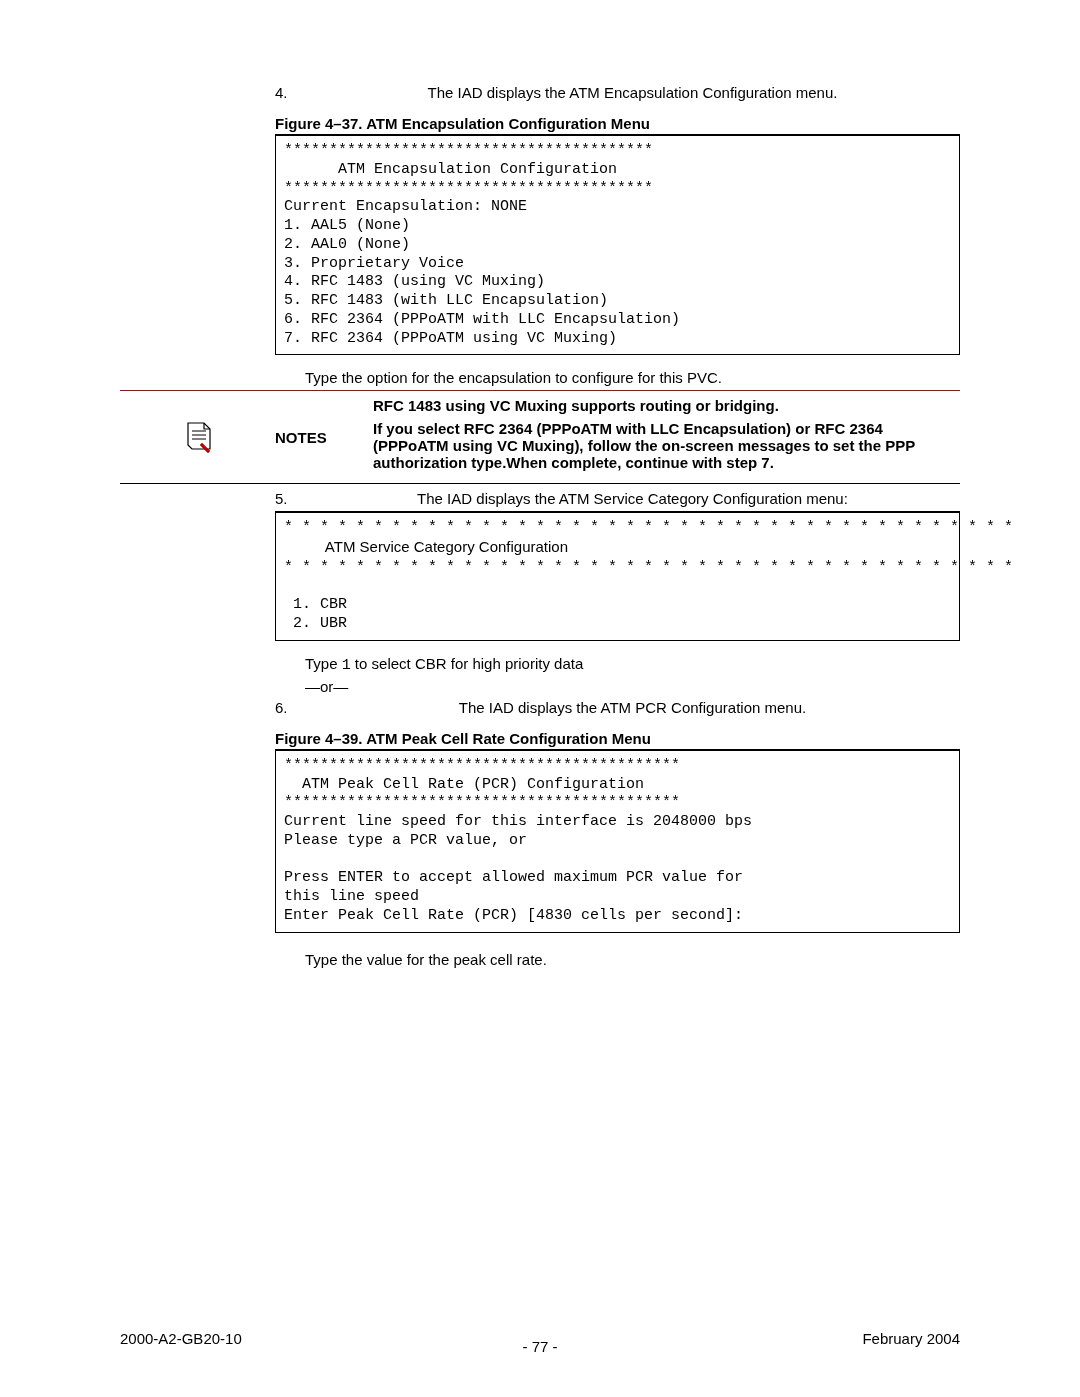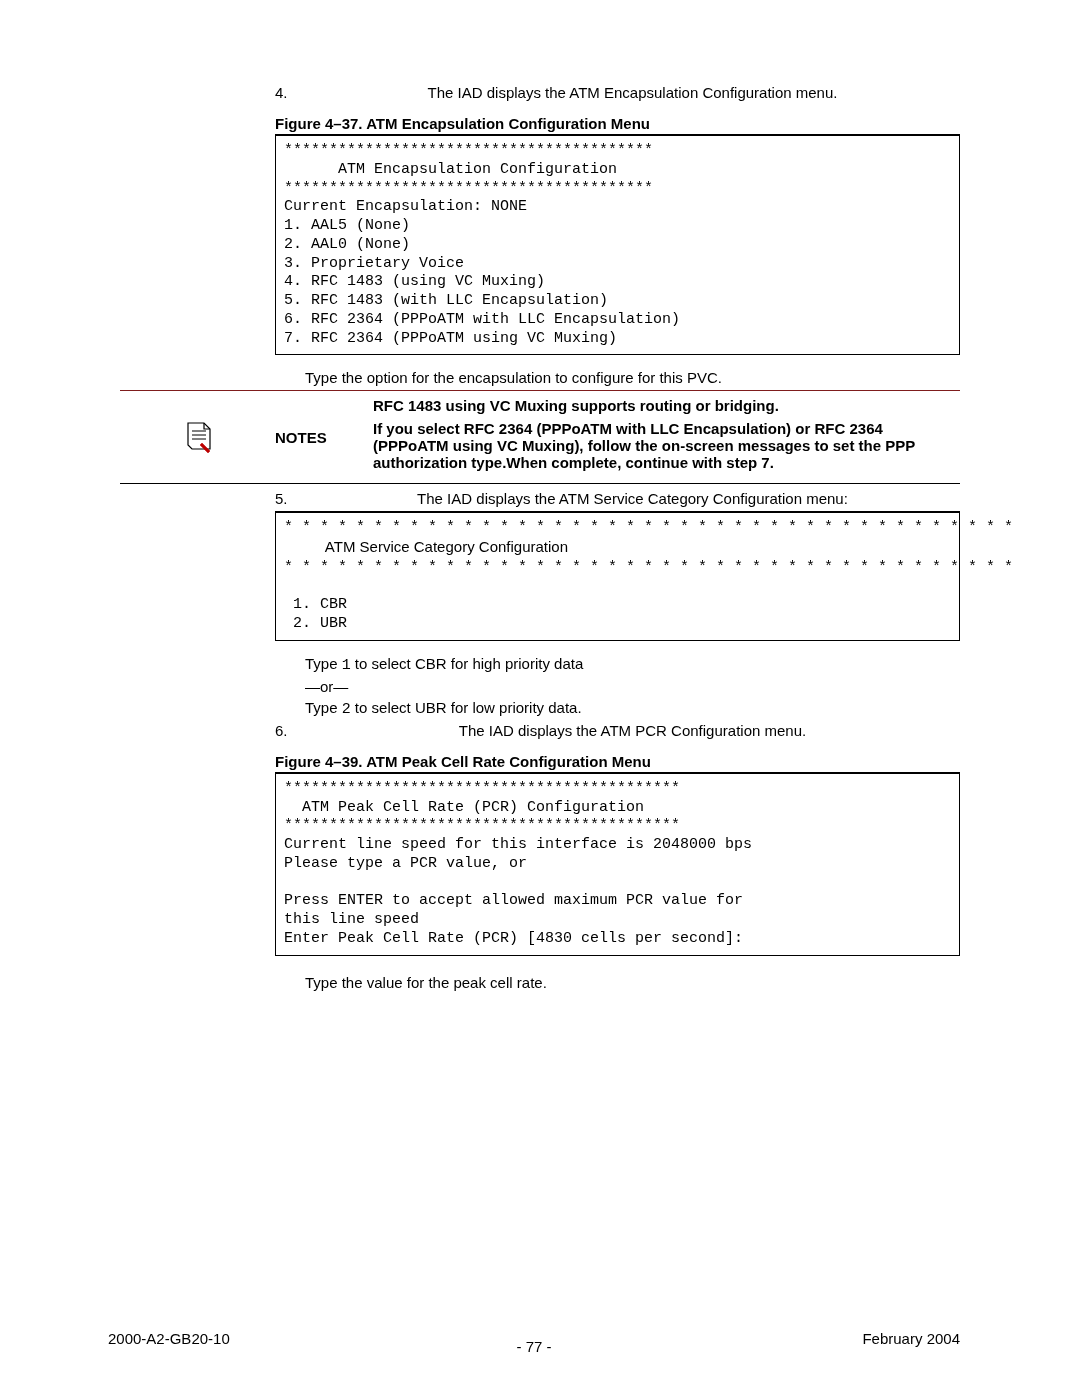--- a/index.html
+++ b/index.html
@@ -83,21 +83,21 @@
   .notes-body p {
     margin: 2px 0 6px 0;
     font-weight: bold;
   }
   .mono-inline {
     font-family: "Courier New", Courier, monospace;
   }
   .footer {
     position: absolute;
     bottom: 50px;
-    left: 108px;
+    left: 120px;
     right: 120px;
     display: flex;
     justify-content: space-between;
     font-size: 15px;
   }
   .footer .center {
     position: absolute;
     left: 50%;
     transform: translateX(-50%);
     margin-top: 8px;
@@ -161,21 +161,20 @@
     <div class="code-box"><span>* * * * * * * * * * * * * * * * * * * * * * * * * * * * * * * * * * * * * * * * *</span>
 <span style="font-family:Arial,Helvetica,sans-serif;">          <span>ATM Service Category Configuration</span></span>
 <span>* * * * * * * * * * * * * * * * * * * * * * * * * * * * * * * * * * * * * * * * *</span>
 
 <span> 1. CBR</span>
 <span> 2. UBR</span>
 </div>
 
     <div class="indent-text"><span>Type </span><span class="mono-inline">1</span><span> to select CBR for high priority data</span></div>
     <div class="indent-text">—or—</div>
-    <div class="indent-text"><span>Type </span><span class="mono-inline">2</span><span> to select UBR for low priority data.</span></div>
 
     <div class="step">
       <div class="step-num">6.</div>
       <div class="step-text">The IAD displays the ATM PCR Configuration menu.</div>
     </div>
 
     <div class="fig-caption">Figure 4–39.  ATM Peak Cell Rate Configuration Menu</div>
     <hr class="fig-rule">
     <div class="code-box">********************************************
   ATM Peak Cell Rate (PCR) Configuration

